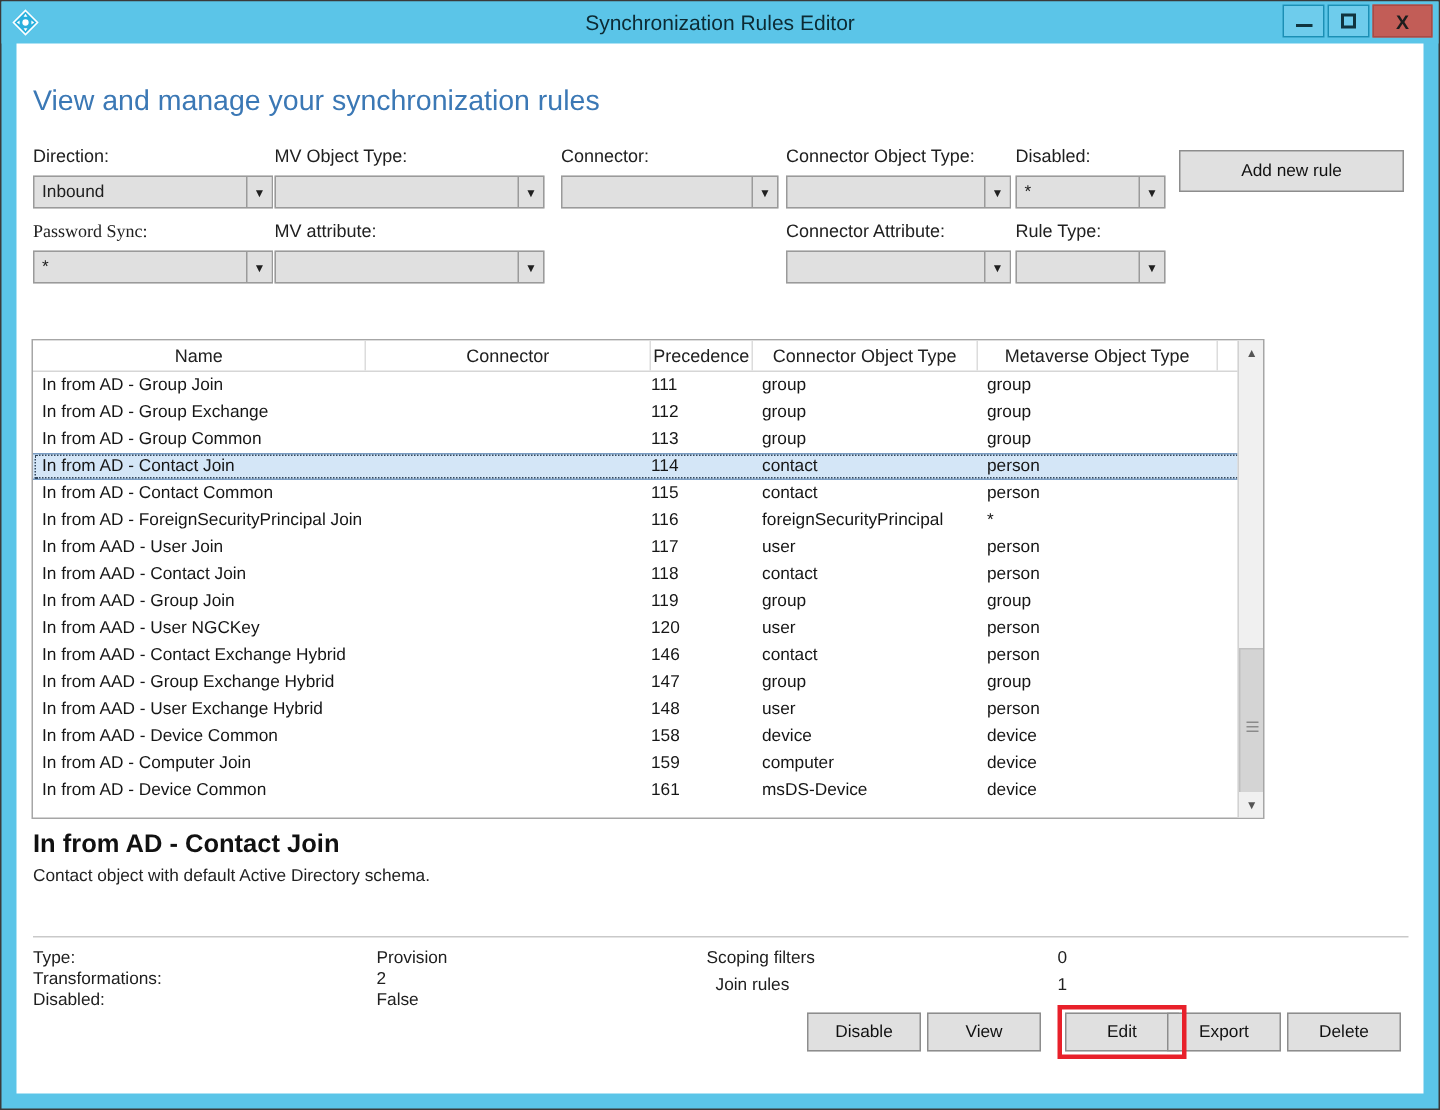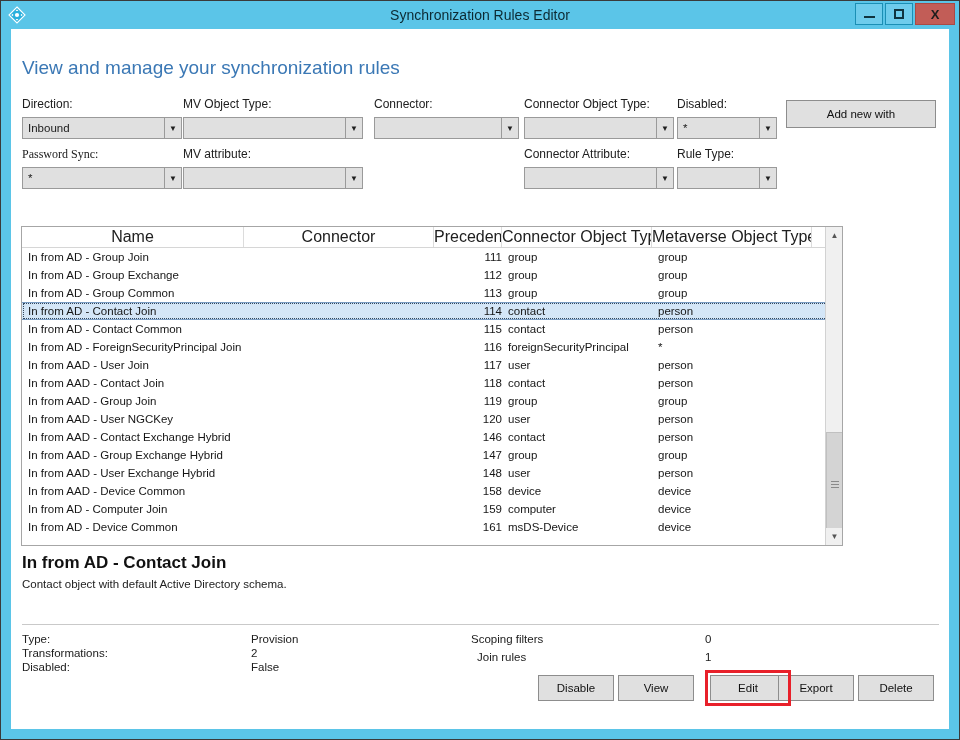--- a/index.html
+++ b/index.html
@@ -142,21 +142,21 @@
     background: #ffffff;
     overflow: hidden;
   }
   .grid-head {
     display: flex;
     height: 21px;
     background: #ffffff;
     border-bottom: 1px solid #d6d6d6;
   }
   .grid-head .hcell {
-    font-size: 16px;
+    font-size: 12px;
     color: #202020;
     text-align: center;
     line-height: 20px;
     border-right: 1px solid #dcdcdc;
     overflow: hidden;
     white-space: nowrap;
   }
   .grid-body { position: relative; }
   .grow {
     display: flex;
@@ -173,21 +173,21 @@
   }
   .gcell {
     font-size: 11.5px;
     color: #161616;
     white-space: nowrap;
     overflow: hidden;
     padding-left: 6px;
   }
   .c-name   { width: 222px; }
   .c-conn   { width: 190px; }
-  .c-prec   { width: 68px; padding-left: 0; text-align: right; }
+  .c-prec   { width: 68px; padding-left: 0; text-align: left; }
   .c-cot    { width: 150px; }
   .c-mot    { width: 160px; }
 
   
   .vscroll {
     position: absolute;
     right: 0px; top: 0px;
     width: 17px; height: 318px;
     background: #f0f0f0;
     border-left: 1px solid #d2d2d2;
@@ -348,21 +348,21 @@
         <span class="arrow">▼</span>
       </div>
 
       <div class="fld-label" style="left:666px; top:50px;">Rule Type:</div>
       <div class="combo" style="left:666px; top:70px; width:100px;">
         <span class="val"></span>
         <span class="arrow">▼</span>
       </div>
     </div>
 
-    <button class="btn-addrule">Add new with</button>
+    <button class="btn-addrule">Add new rule</button>
 
     <div class="grid-wrap">
       <div class="grid-head">
         <div class="hcell c-name">Name</div>
         <div class="hcell c-conn">Connector</div>
         <div class="hcell c-prec">Precedence</div>
         <div class="hcell c-cot">Connector Object Type</div>
         <div class="hcell c-mot">Metaverse Object Type</div>
       </div>
       <div class="grid-body" id="grid-body">

